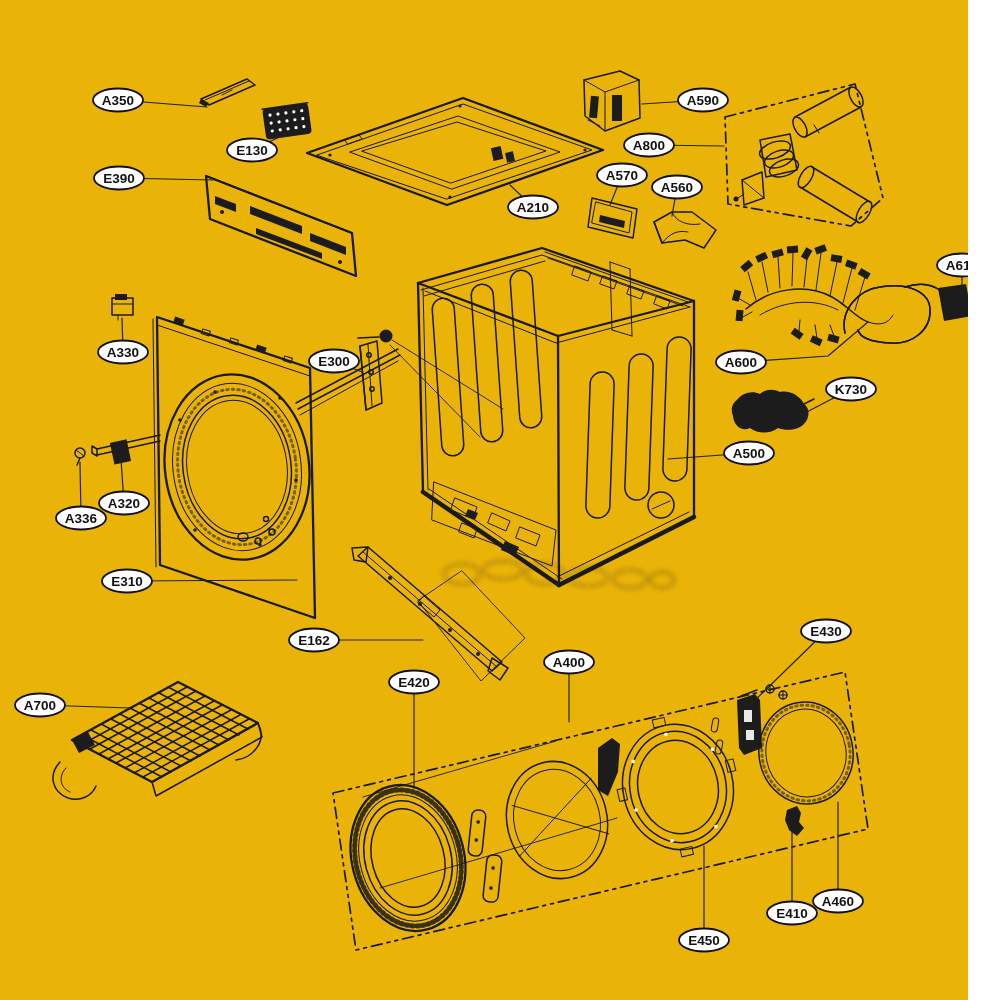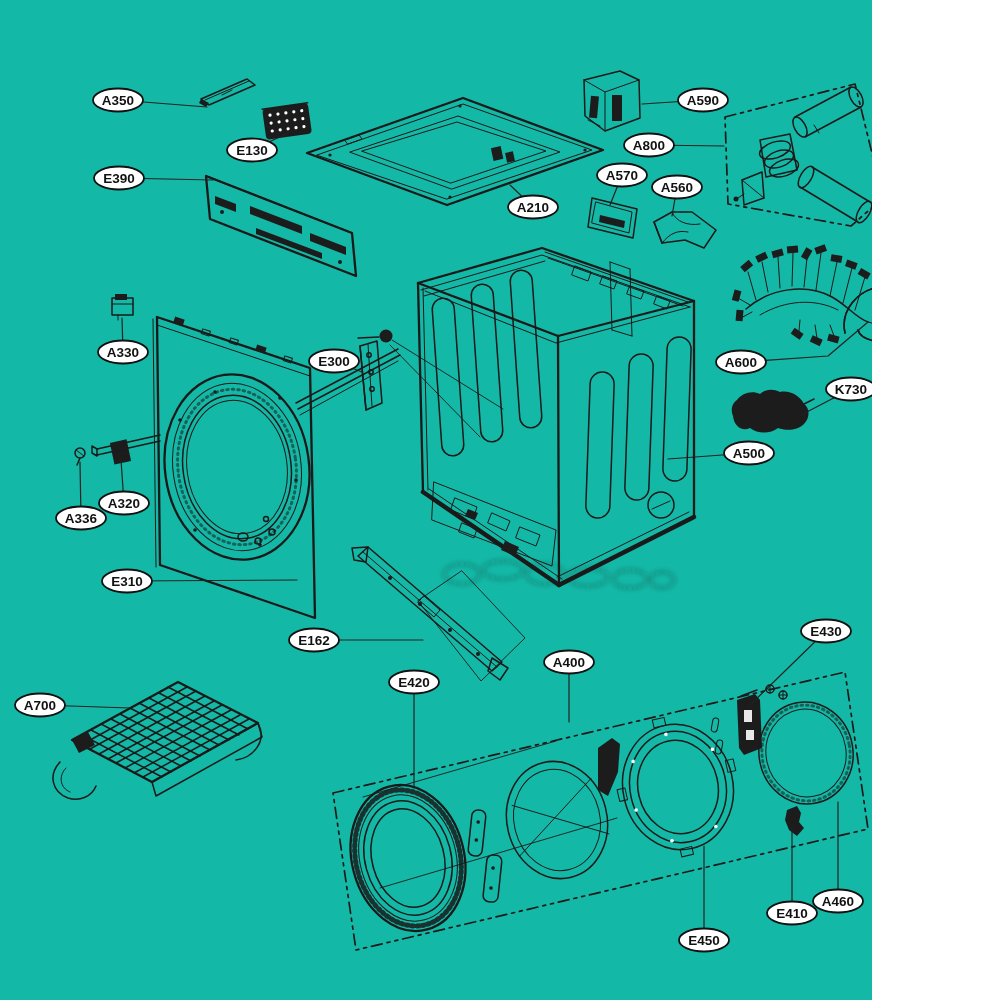--- a/index.html
+++ b/index.html
@@ -1,16 +1,16 @@
 <!DOCTYPE html>
 <html><head>
 <meta charset="utf-8">
 <style>
   html,body{margin:0;padding:0;background:#fff;}
-  #stage{width:872px;height:1000px;position:relative;background:#14b8a6;overflow:hidden;}
+  #stage{width:968px;height:1000px;position:relative;background:#eab308;overflow:hidden;}
   svg{display:block;}
   
   .art path,.art line,.art rect,.art ellipse,.art circle,.art polyline,.art polygon{
     stroke:#1a1a1a;fill:none;stroke-width:1.5;stroke-linecap:round;stroke-linejoin:round;}
   .art .thin{stroke-width:1;}
   .art .hair{stroke-width:.9;}
   .art .bold{stroke-width:2.3;}
   .art .rail{stroke-width:4.5;}
   .art .dark{fill:#1c1c1c;stroke:none;}
   .art .dot{fill:#1c1c1c;stroke:none;}

